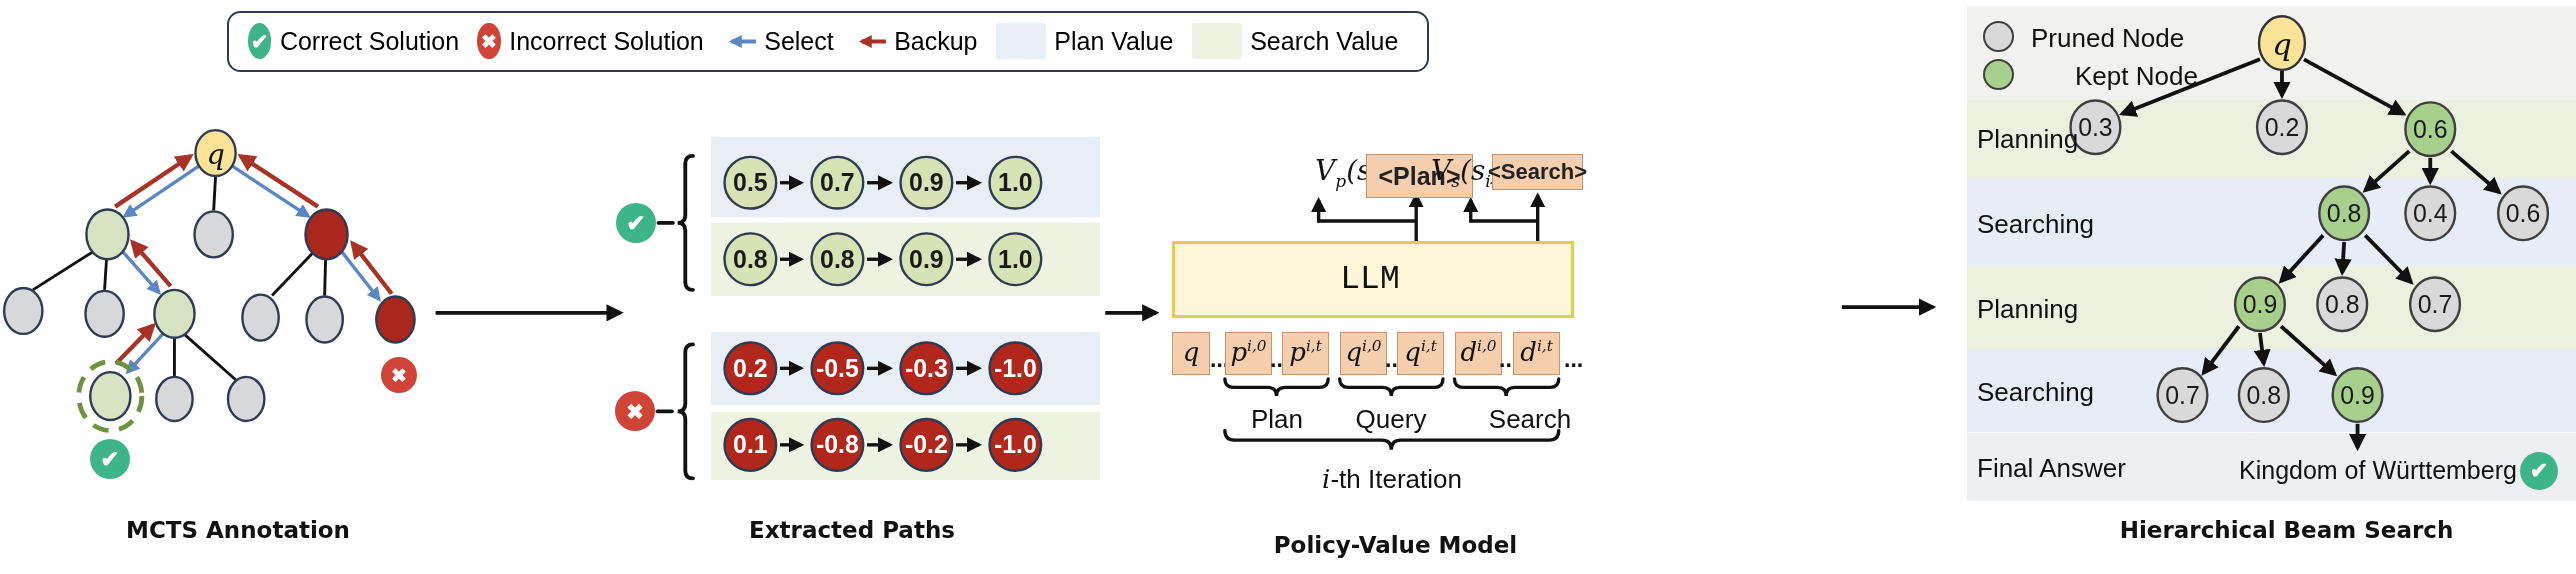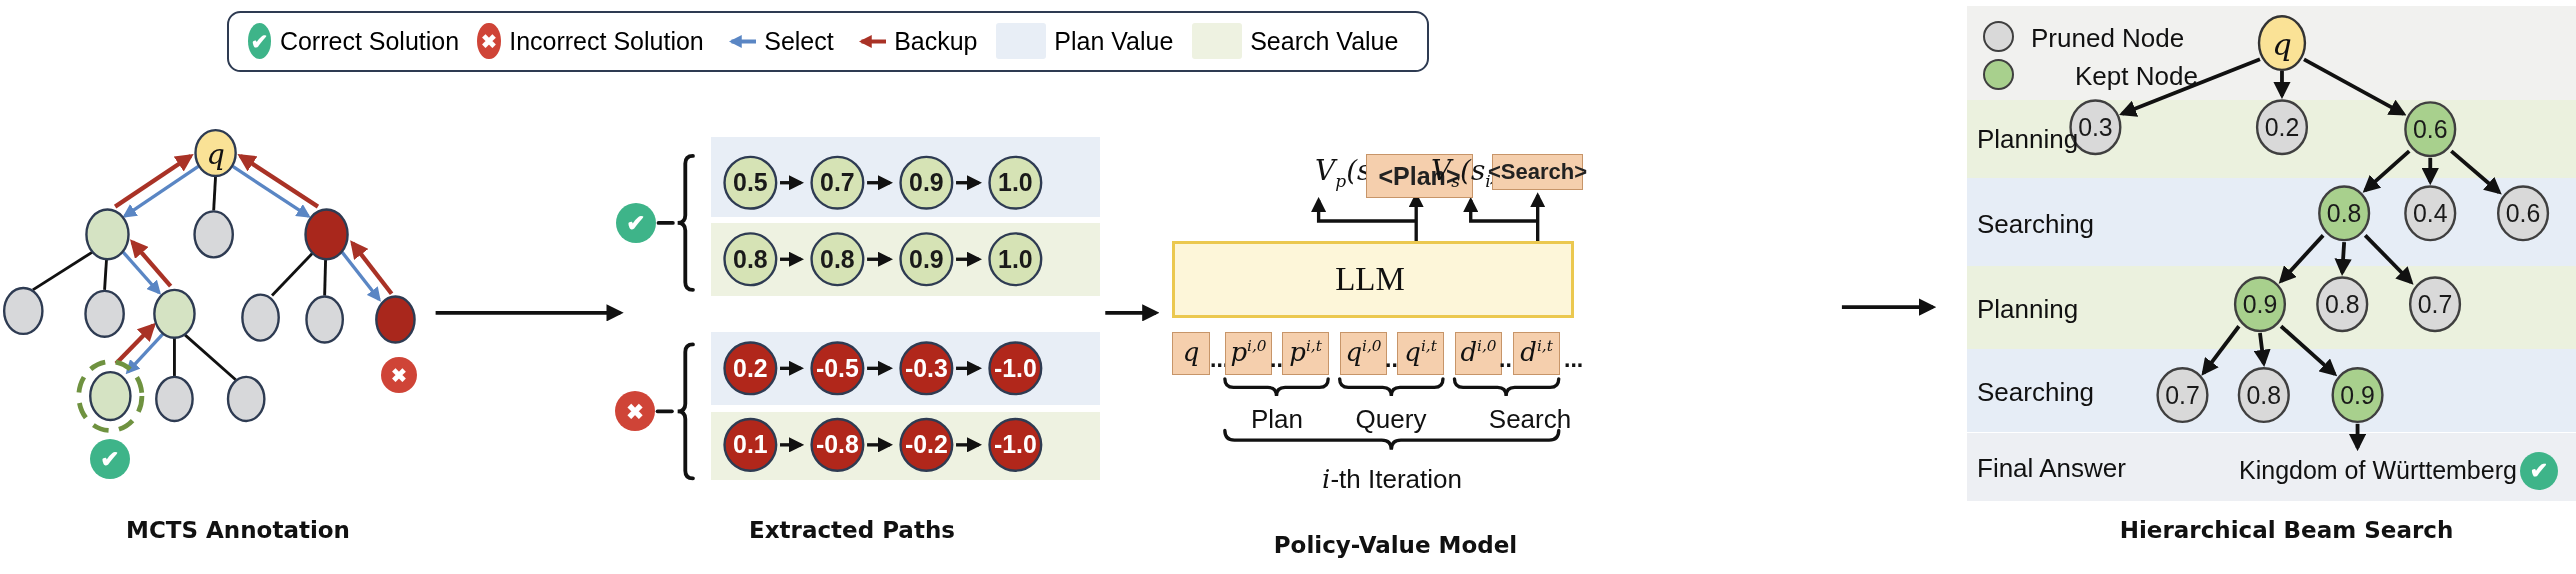--- a/index.html
+++ b/index.html
@@ -29,21 +29,21 @@
     align-items:center;justify-content:center;font-weight:600;z-index:2;position:absolute;
     box-sizing:border-box;}
   .tokenbox{position:absolute;z-index:2;background:#f5cfad;border:1.9px solid #c79569;
     height:43px;box-sizing:border-box;display:flex;align-items:flex-start;justify-content:center;
     font-family:"DejaVu Serif",serif;font-style:italic;font-size:26px;color:#111;padding-top:3.8px;}
   .tokenbox sub{font-size:15.3px;}
   .dots{position:absolute;z-index:2;font-size:23px;font-weight:bold;color:#111;}
   .llm-box{left:1172px;top:241px;width:402px;height:77px;background:#fdf6d9;
     border:3.8px solid #ebc84f;box-sizing:border-box;display:flex;align-items:center;
     justify-content:center;z-index:2;color:#111;}
-  .llm-name{font-size:33px;font-family:Liberation Serif, serif;margin-right:6px;}
+  .llm-name{font-size:33px;font-family:Liberation Mono, monospace;margin-right:6px;}
   .llm-math{font-family:"DejaVu Serif",serif;font-style:italic;font-size:31px;}
   .llm-math sub{font-size:19px;}
   .paren{font-size:44px;font-style:normal;font-weight:300;vertical-align:-6.7px;}
   .grouplabel{position:absolute;z-index:2;font-size:26px;color:#111;transform:translateX(-50%);white-space:nowrap;}
   
   .b-label{position:absolute;z-index:2;font-size:26px;color:#111;white-space:nowrap;}
   .b-circle{position:absolute;z-index:2;width:31px;height:31px;border-radius:50%;
     border:2.4px solid #3f3f3f;box-sizing:border-box;}
 </style>
 </head>

